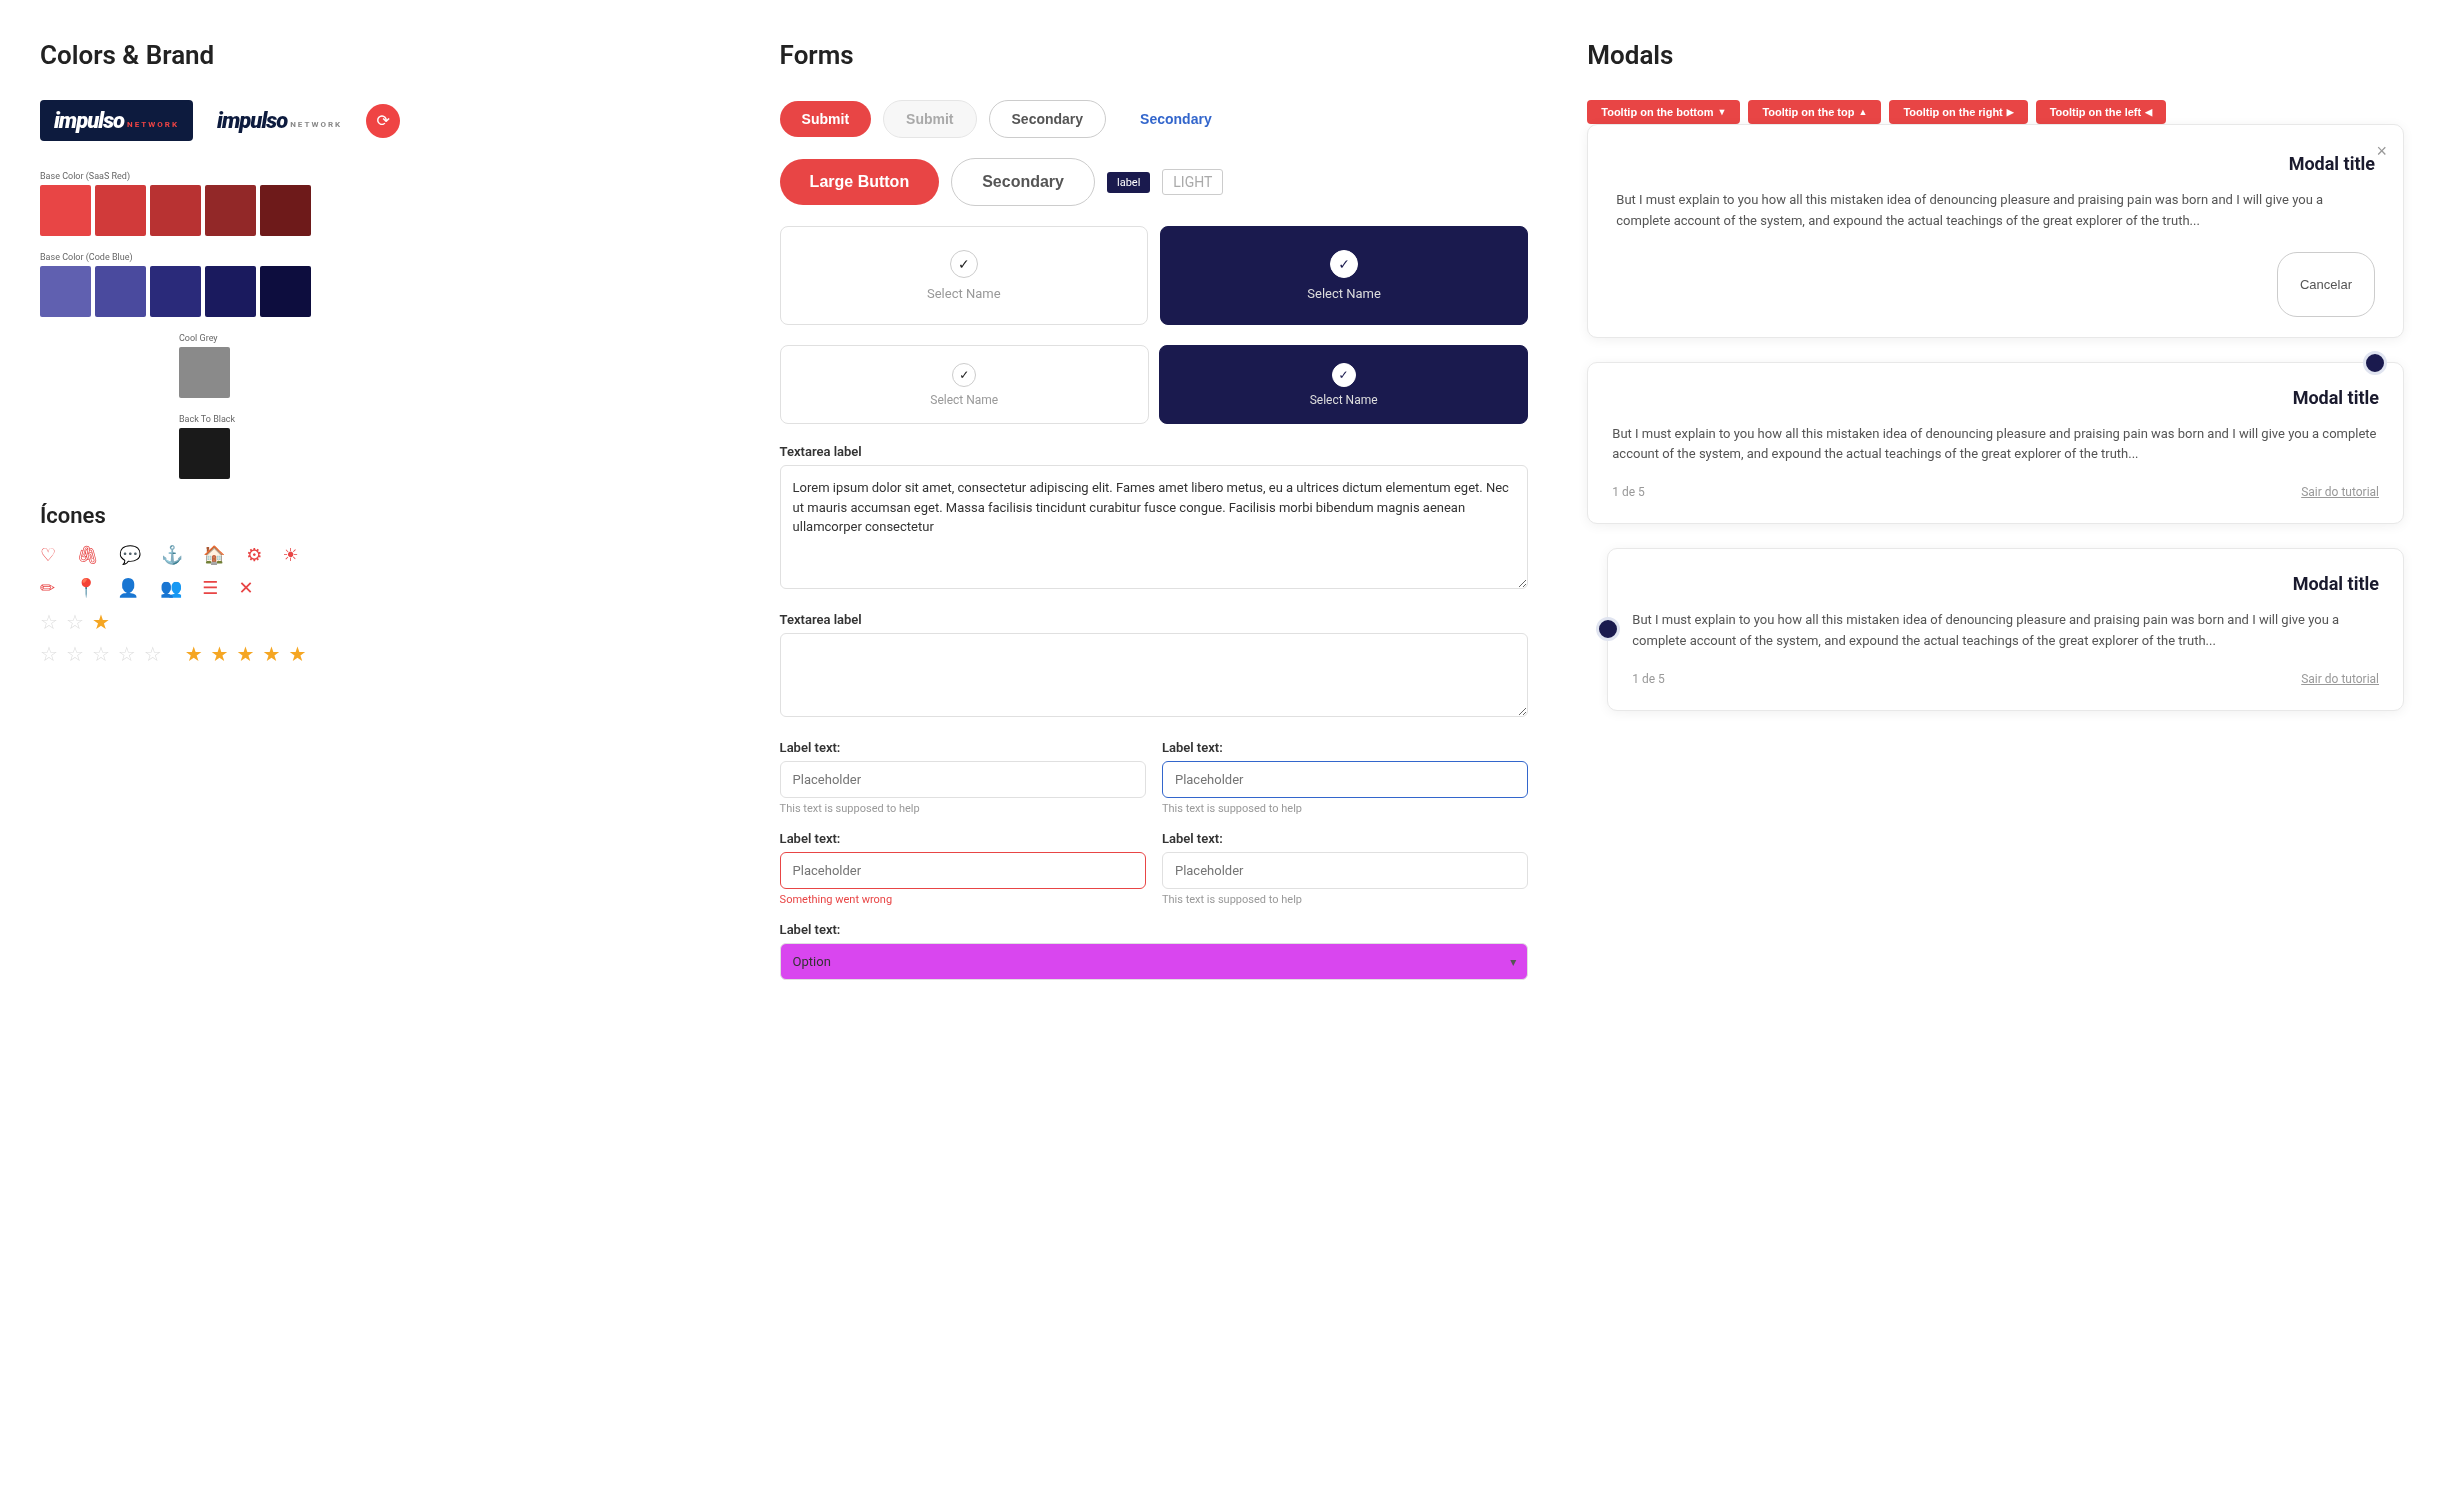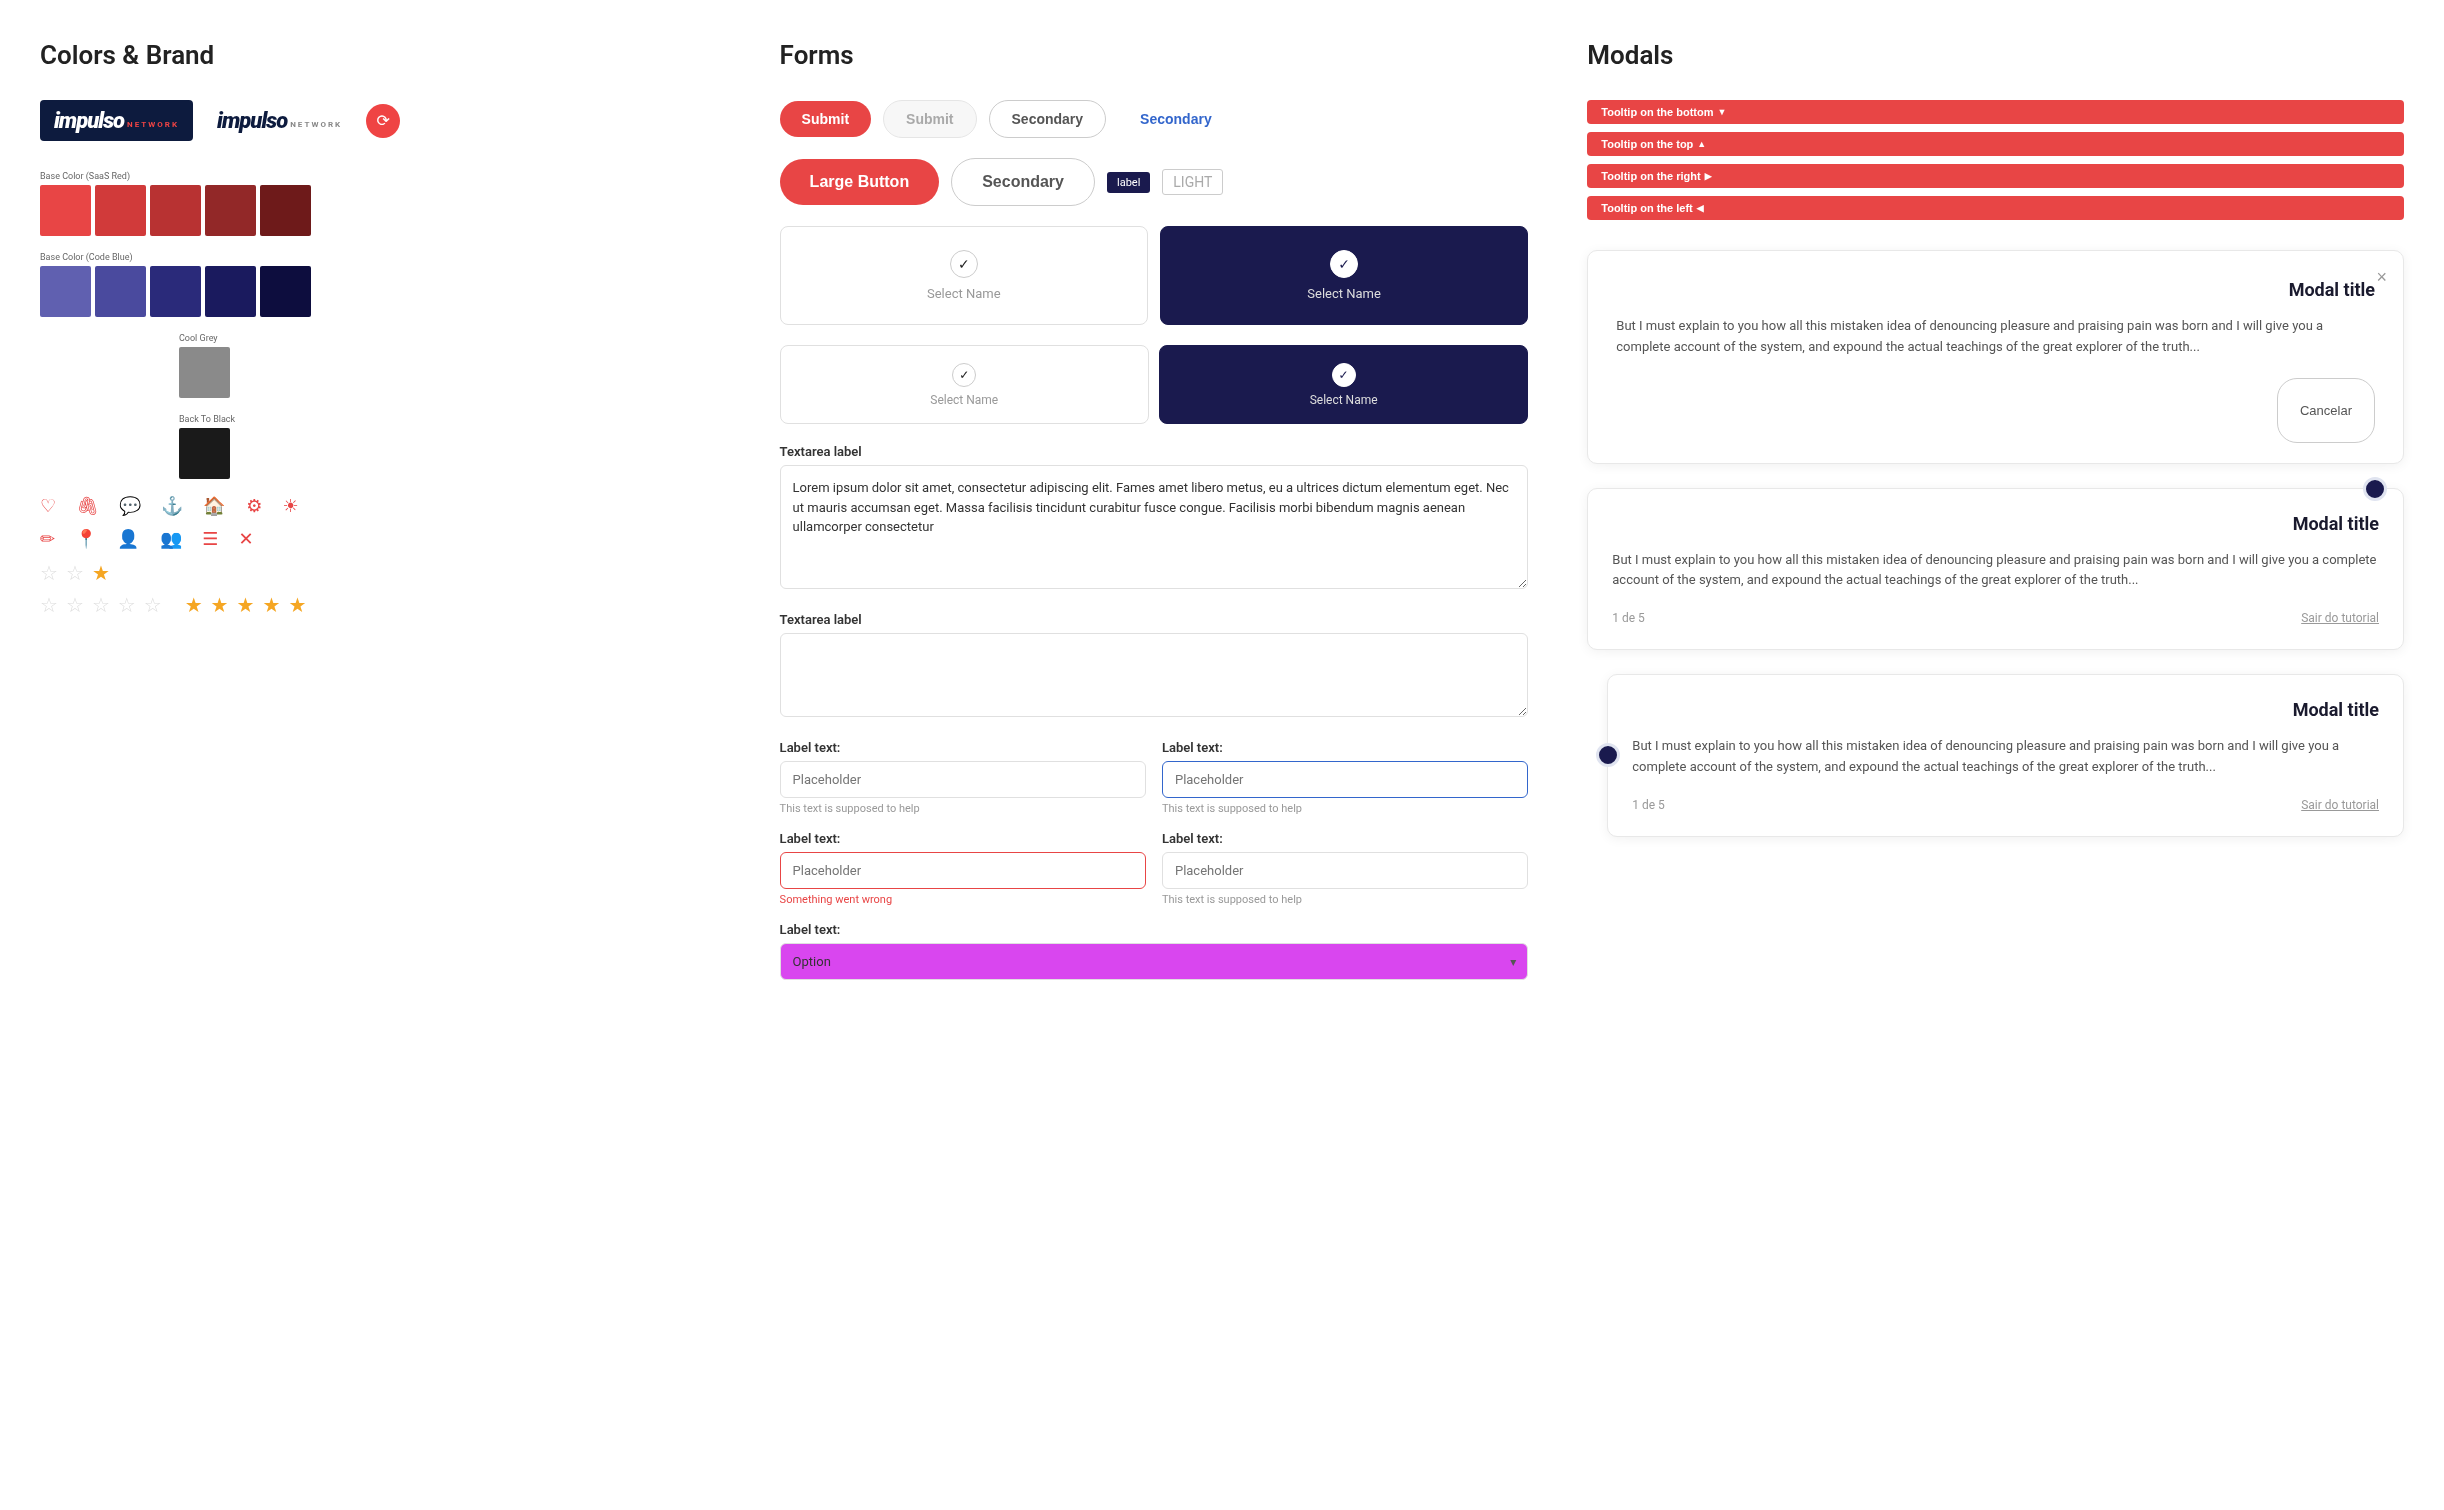--- a/index.html
+++ b/index.html
@@ -61,21 +61,21 @@
     .form-input.error { border-color: #e84545; }
     .form-input.active { border-color: #3366cc; }
     .input-help { font-size: 11px; color: #999; margin-top: 4px; }
     .input-help.error { color: #e84545; }
 
     
     .form-select { border: 1.5px solid #e0e0e0; border-radius: 6px; padding: 10px 12px; font-size: 13px; color: #333; font-family: inherit; width: 100%; appearance: none; background: #d946ef; }
 
     
     .modals-section { flex: 1.2; min-width: 0; }
-    .tooltip-row { display: flex; gap: 8px; margin-bottom: 30px; flex-wrap: wrap; flex-direction: column; }
+    .tooltip-row { display: flex; gap: 8px; flex-wrap: wrap; }
     .tooltip-btn { background: #e84545; color: white; padding: 6px 14px; border-radius: 4px; font-size: 11px; font-weight: 600; cursor: pointer; border: none; display: flex; align-items: center; gap: 4px; }
     .tooltip-btn .arrow { font-size: 9px; }
 
     
     .modal-card { border: 1.5px solid #e8e8e8; border-radius: 10px; padding: 28px 28px 20px; margin-bottom: 24px; position: relative; background: white; box-shadow: 0 2px 12px rgba(0,0,0,0.06); }
     .modal-title { font-size: 18px; font-weight: 700; color: #1a1a2e; margin-bottom: 16px; text-align: right; }
     .modal-body { font-size: 13px; color: #555; line-height: 1.6; margin-bottom: 20px; }
     .modal-footer { display: flex; justify-content: flex-end; }
     .btn-cancelar { background: transparent; border: 1.5px solid #ccc; border-radius: 20px; padding: 24px 22px; font-size: 13px; color: #555; cursor: pointer; }
     .modal-close { position: absolute; top: 16px; right: 16px; background: none; border: none; font-size: 18px; color: #999; cursor: pointer; }
@@ -157,20 +157,21 @@
       </div>
     </div>
 
     <div class="color-section" style="margin-left:139px;">
       <div class="color-label">Back To Black</div>
       <div class="swatches-row">
         <div class="swatch" style="background:#1a1a1a;"></div>
       </div>
     </div>
 
+    <h2 class="icones-title">Ícones</h2>
     <div class="icon-grid">
       <span class="icon-item">♡</span>
       <span class="icon-item">🖇</span>
       <span class="icon-item">💬</span>
       <span class="icon-item">⚓</span>
       <span class="icon-item">🏠</span>
       <span class="icon-item">⚙</span>
       <span class="icon-item">☀</span>
     </div>
     <div class="icon-grid">

